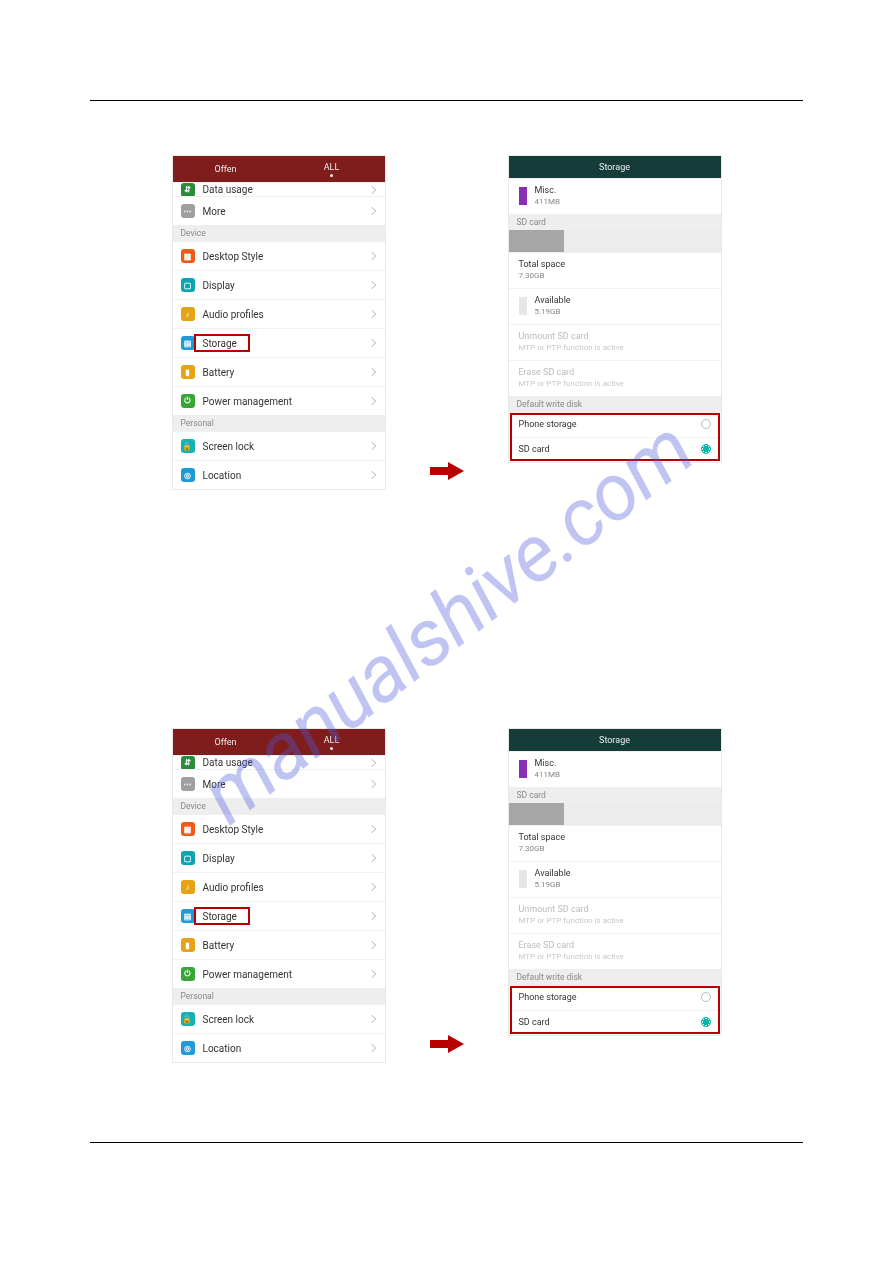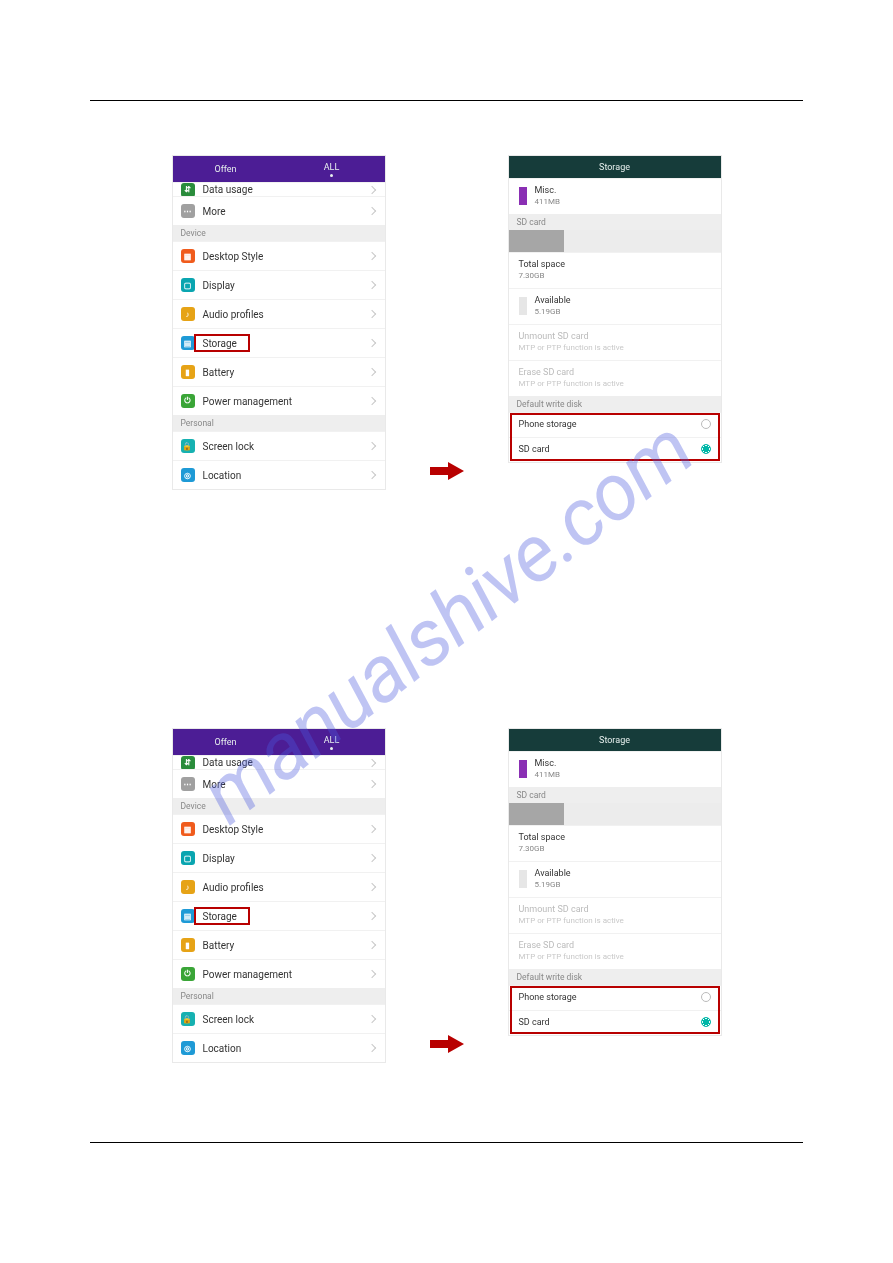--- a/index.html
+++ b/index.html
@@ -3,21 +3,21 @@
 <meta charset="utf-8">
 <style>
   * { margin:0; padding:0; box-sizing:border-box; font-family: -apple-system, "Segoe UI", Roboto, Arial, sans-serif; }
   body { background:#fff; width:893px; margin:0 auto; }
   .page-hr { border:none; border-top:1px solid #000; margin:0 90px; height:0; }
   .page-wrap { position:relative; }
   .figure-row { display:flex; justify-content:center; gap:45px; padding:55px 0 80px; align-items:flex-start; position:relative; }
 
   
   .screen { width:212px; background:#fff; box-shadow:0 0 0 1px #e9e9e9; font-size:9px; color:#333; position:relative; overflow:hidden; }
-  .tabbar { height:26px; background:#4c1d95; display:flex; }
+  .tabbar { height:26px; background:#7f1d1d; display:flex; }
   .tab { flex:1; display:flex; flex-direction:column; align-items:center; justify-content:center; color:#e7efee; font-size:9px; }
   .tab .dot { width:3px; height:3px; border-radius:50%; background:#e7efee; margin-top:2px; }
   .titlebar { height:22px; background:#163c3a; display:flex; align-items:center; justify-content:center; color:#e7efee; font-size:9px; }
   .section-hdr { background:#eee; color:#888; font-size:8.5px; padding:3px 8px; }
   .row { display:flex; align-items:center; height:29px; padding:0 8px; border-top:1px solid #f1f1f1; background:#fff; position:relative; }
   .row:first-of-type { border-top:none; }
   .icon { width:14px; height:14px; border-radius:3px; margin-right:8px; flex:0 0 auto; display:flex; align-items:center; justify-content:center; color:#fff; font-size:8px; font-weight:bold; }
   .label { flex:1; color:#333; font-size:10px; }
   .chev { width:6px; height:6px; border-top:1px solid #c8c8c8; border-right:1px solid #c8c8c8; transform:rotate(45deg); margin-right:2px; }
   .highlight { position:absolute; border:2px solid #b80000; pointer-events:none; z-index:5; }

